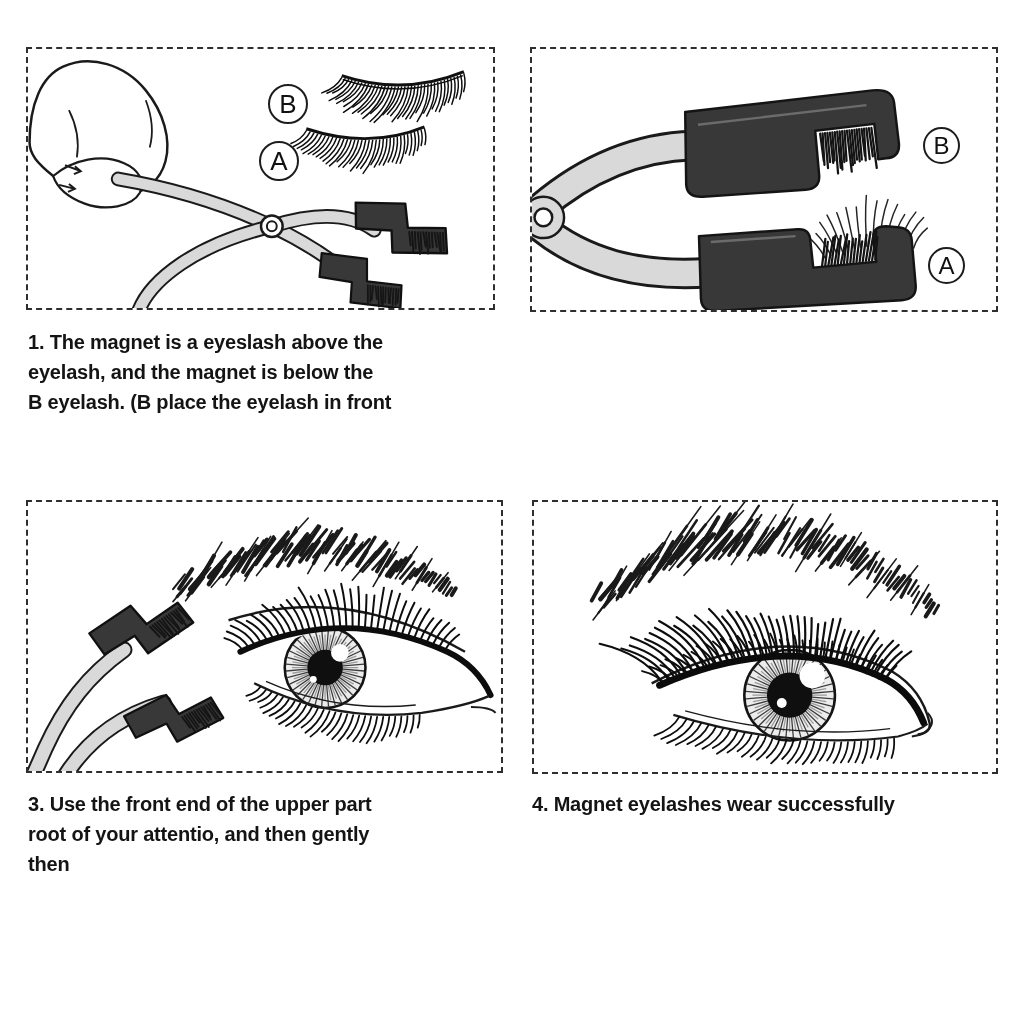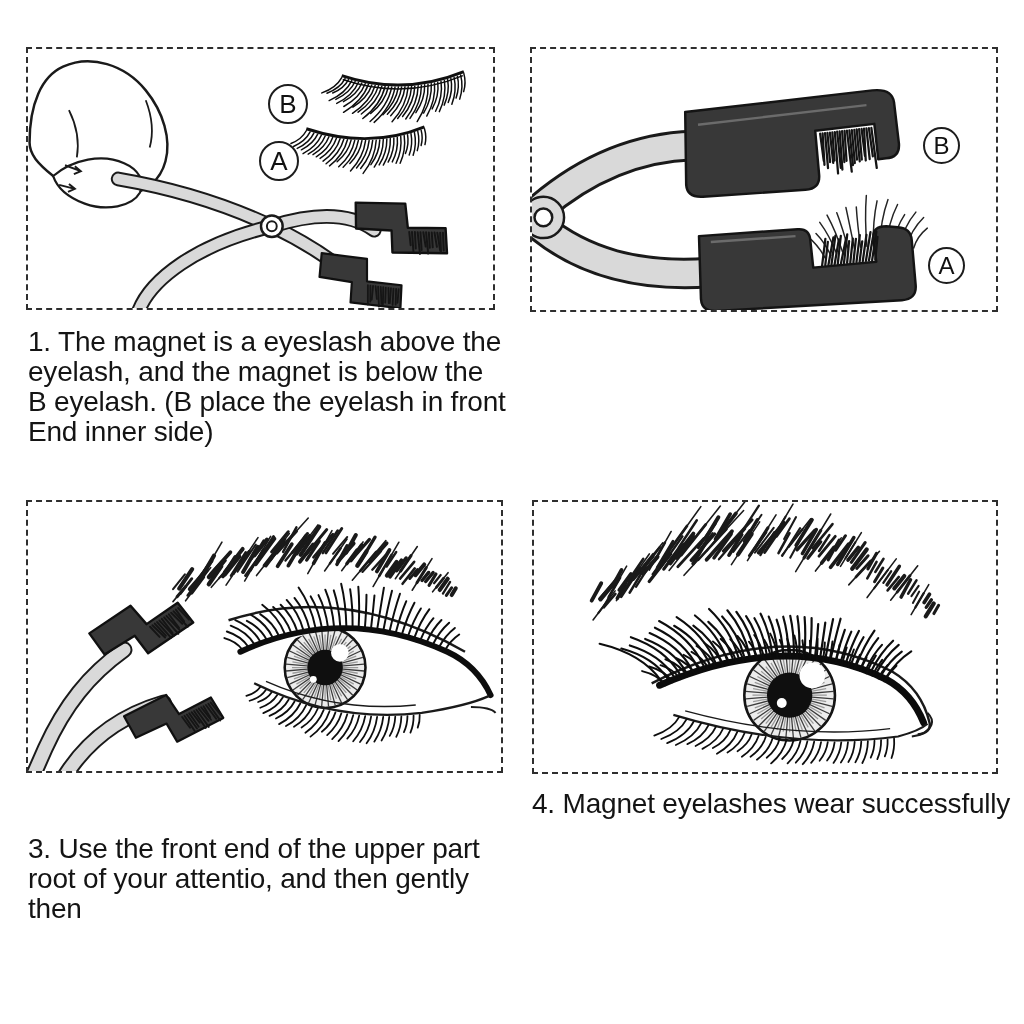--- a/index.html
+++ b/index.html
@@ -3,21 +3,21 @@
 <meta charset="utf-8">
 <style>
   html,body{margin:0;padding:0;}
   body{width:1024px;height:1024px;background:#fff;overflow:hidden;font-family:"Liberation Sans",sans-serif;}
   .sheet{position:relative;width:1024px;height:1024px;background:#fff;}
   .panel{position:absolute;border:2px dashed #2e2e2e;box-sizing:border-box;background:#fff;}
   .panel svg{position:absolute;left:0;top:0;width:100%;height:100%;display:block;}
   .badge{position:absolute;border:2.2px solid #1d1d1d;border-radius:50%;display:flex;align-items:center;justify-content:center;color:#111;background:#fff;z-index:3;}
   .badge.lg{width:36px;height:36px;font-size:26px;}
   .badge.sm{width:33px;height:33px;font-size:24px;}
-  .caption{position:absolute;color:#141414;font-size:28px;line-height:30px;letter-spacing:-0.2px;}
+  .caption{position:absolute;color:#141414;font-size:20px;line-height:30px;letter-spacing:-0.2px;font-weight:bold;}
   .caption div{white-space:nowrap;}
 </style>
 </head>
 <body>
 
 <div class="sheet">
 
   <div class="panel" style="left:26px;top:47px;width:469px;height:263px">
     <svg viewBox="0 0 469 263">
       <g>
@@ -861,23 +861,22 @@
             <path d="M364.0,240.0 Q364.7,250.6 361.4,259.8" fill="none" stroke="#0d0d0d" stroke-width="1.8" stroke-linecap="round"></path>
           </g>
       </g>
     </svg>
   </div>
 
   <div class="caption" style="left:28px;top:327px;width:490px">
     <div>1. The magnet is a eyeslash above the</div>
     <div>eyelash, and the magnet is below the</div>
     <div>B eyelash. (B place the eyelash in front</div>
-    <div>End inner side)</div>
   </div>
-  <div class="caption" style="left:28px;top:834px;width:490px">
+  <div class="caption" style="left:28px;top:789px;width:490px">
     <div>3. Use the front end of the upper part</div>
     <div>root of your attentio, and then gently</div>
     <div>then</div>
   </div>
   <div class="caption" style="left:532px;top:789px;width:492px">
     <div>4. Magnet eyelashes wear successfully</div>
   </div>
 
 </div>
 

